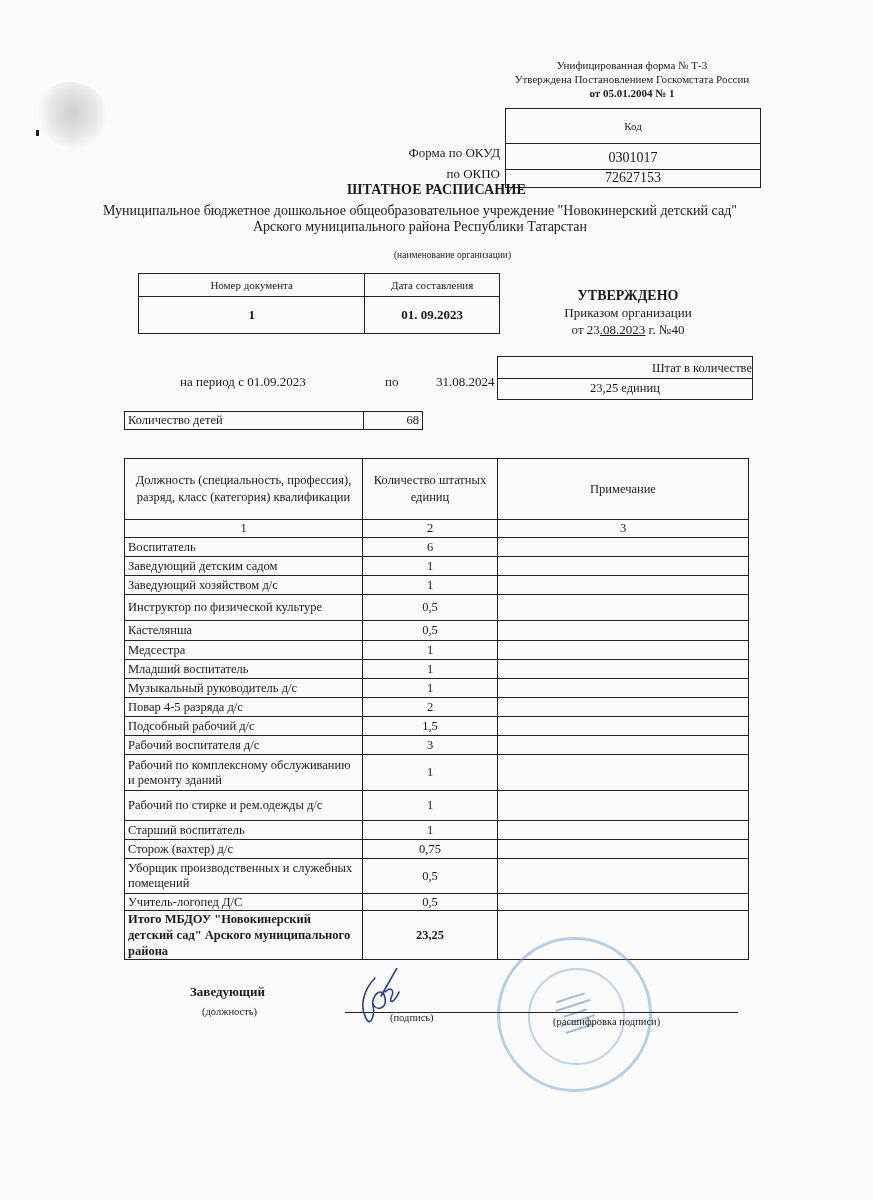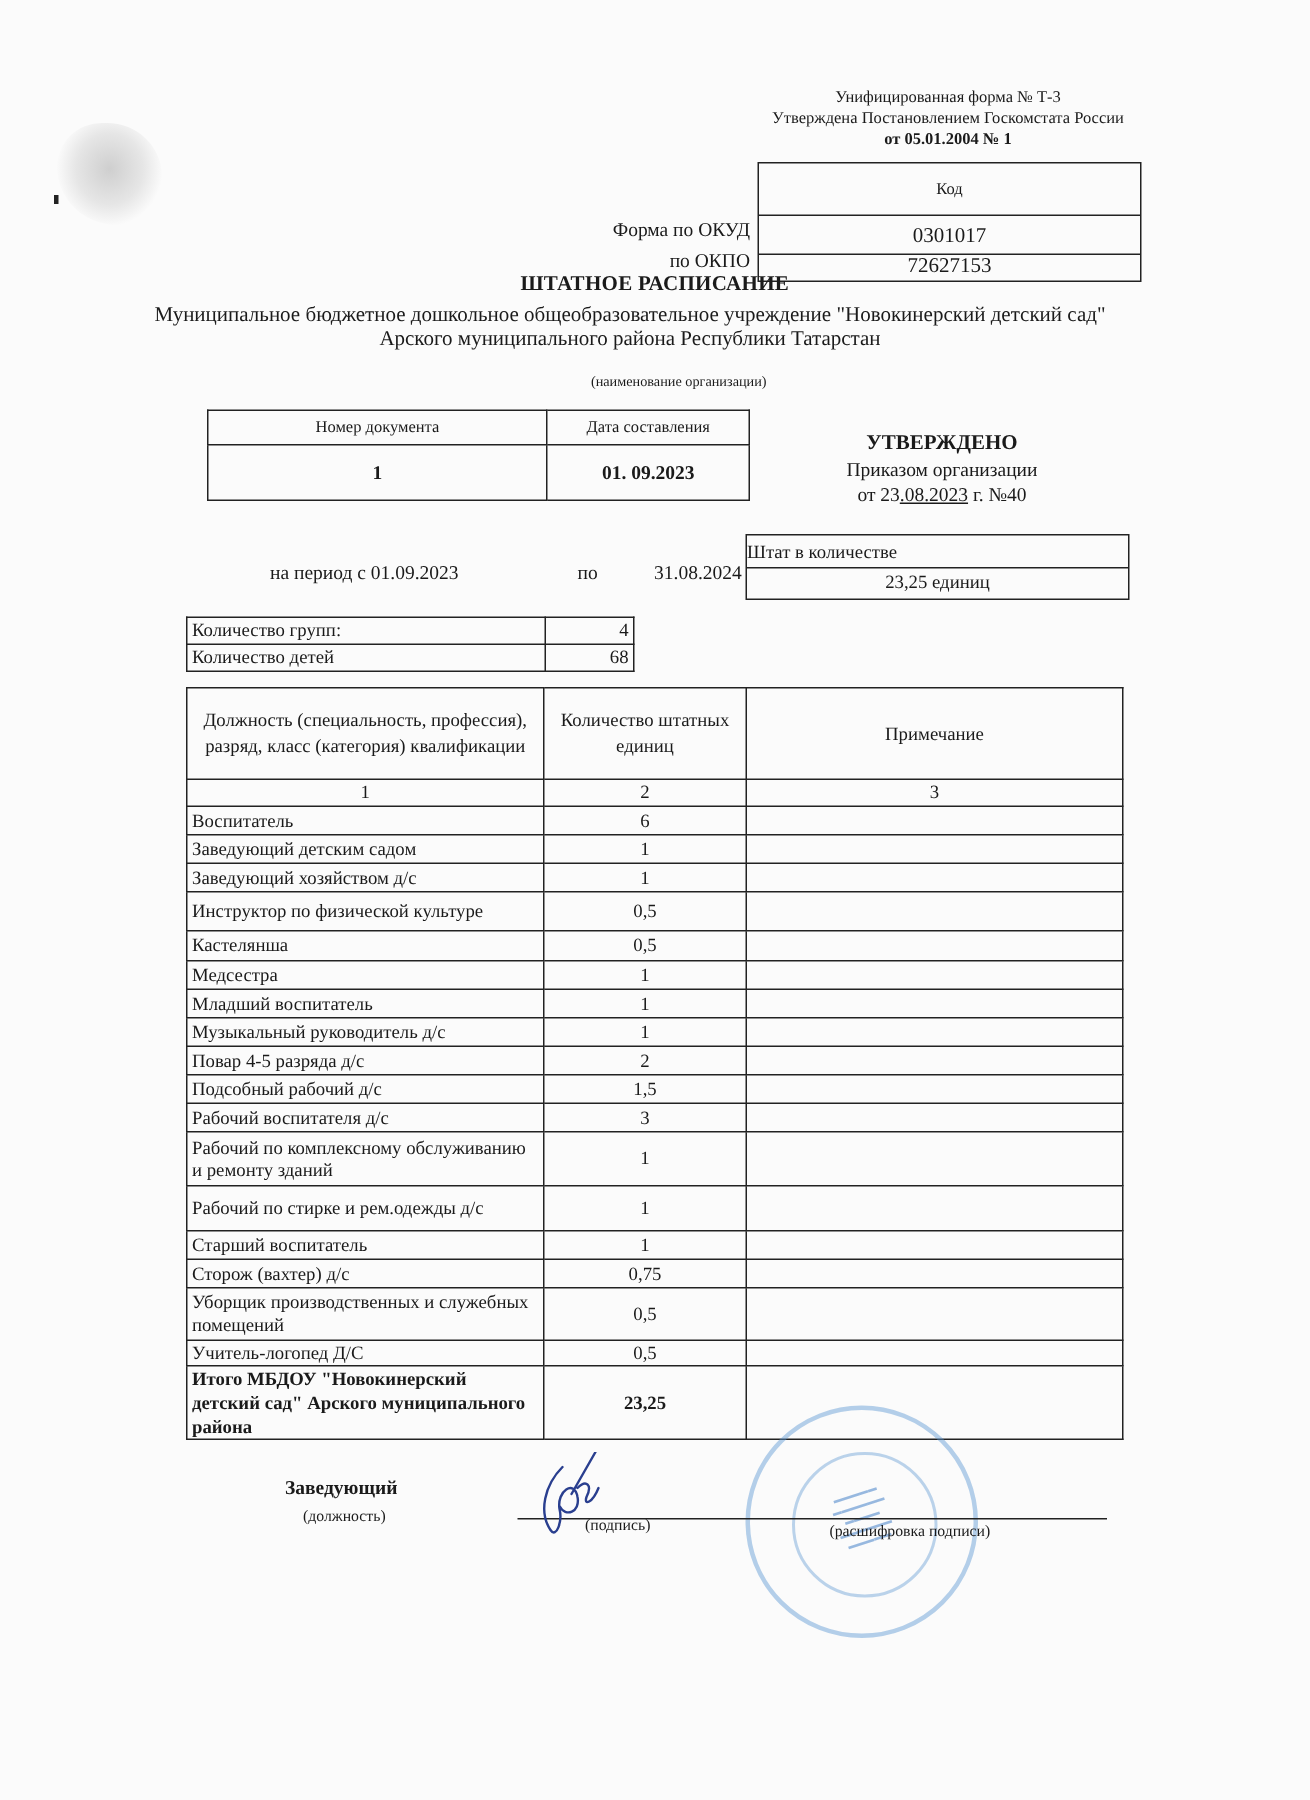--- a/index.html
+++ b/index.html
@@ -36,21 +36,21 @@
   .doc-box .v td { height: 36px; font-size: 13px; font-weight: bold; }
 
   .approved { left: 548px; top: 288px; width: 160px; text-align: center; }
   .approved .t { font-size: 14px; font-weight: bold; }
   .approved .l { font-size: 13px; line-height: 17px; }
   .approved u { text-decoration: underline; }
 
   .period { top: 374px; font-size: 13px; }
 
   .staff-box { left: 497px; top: 356px; width: 256px; height: 44px; border: 1.5px solid #222; box-sizing: border-box; }
-  .staff-box .r1 { position: absolute; top: 0; left: 0; right: 0; height: 21px; line-height: 22px; font-size: 12.5px; text-align: left; border-bottom: 1.5px solid #222; }
+  .staff-box .r1 { position: absolute; top: 0; left: 0; right: 0; height: 21px; line-height: 22px; font-size: 12.5px; text-align: right; border-bottom: 1.5px solid #222; }
   .staff-box .r2 { position: absolute; top: 21px; left: 0; right: 0; height: 20px; line-height: 21px; font-size: 12.5px; text-align: center; }
 
   .info-table { left: 124px; top: 411px; }
   .info-table td { border: 1.5px solid #222; font-size: 12.5px; padding: 0 3px; height: 17px; }
   .info-table td.v { text-align: right; width: 52px; }
   .info-table td.l { width: 232px; }
 
   .main-table { left: 124px; top: 458px; width: 624px; table-layout: fixed; }
   .main-table td { border: 1.5px solid #222; font-size: 12.5px; padding: 0 3px; line-height: 15px; vertical-align: middle; }
   .main-table col.c1 { width: 238px; }
@@ -126,24 +126,20 @@
 <div class="abs period" style="left:385px;">по</div>
 <div class="abs period" style="left:436px;">31.08.2024</div>
 
 <div class="abs staff-box">
   <div class="r1">Штат в количестве</div>
   <div class="r2">23,25 единиц</div>
 </div>
 
 <table class="abs info-table">
   <tbody>
-      <tr>
-    <td class="l">Количество групп:</td>
-    <td class="v">4</td>
-  </tr>
   <tr>
     <td class="l">Количество детей</td>
     <td class="v">68</td>
   </tr>
 </tbody>
   </table>
 
 <table class="abs main-table">
   <colgroup>
       <col class="c1">

